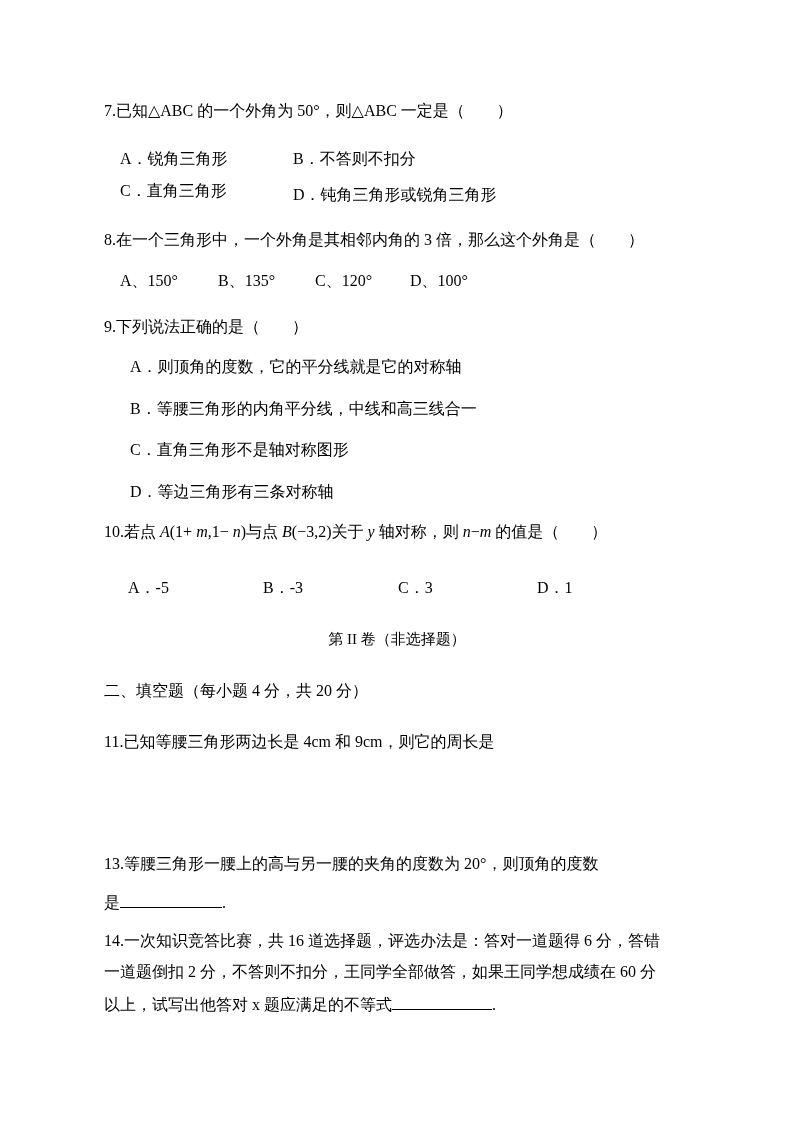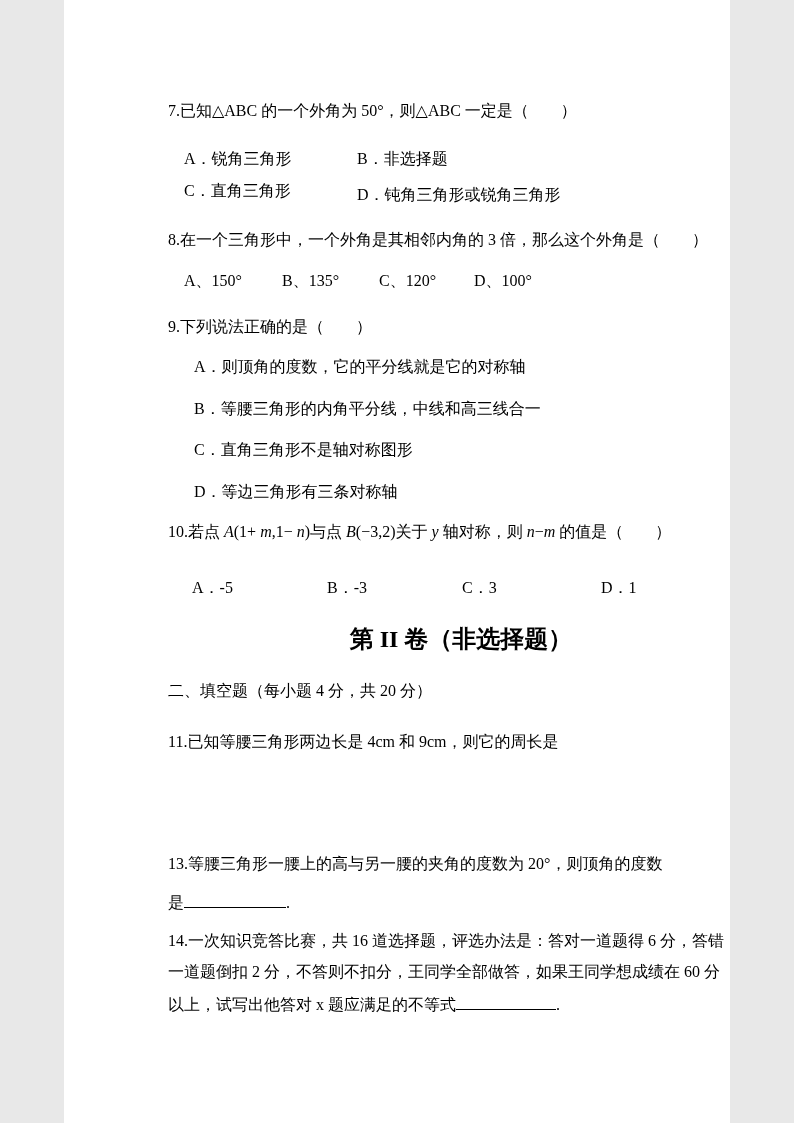--- a/index.html
+++ b/index.html
@@ -1,38 +1,38 @@
 <!DOCTYPE html>
 <html><head>
 <meta charset="utf-8">
 <style>
   html,body{margin:0;padding:0;background:#e8e8e8;}
   .page{
     position:relative;
-    width:666px;height:1123px;
+    width:794px;height:1123px;
     margin:0 auto;
     background:#ffffff;
     font-family:"Liberation Serif","DejaVu Serif",serif;
     color:#000000;
     overflow:hidden;
   }
   .line{
     position:absolute;
     white-space:nowrap;
     font-size:16px;
     line-height:22px;
     color:#000;
   }
   .opt{position:absolute;white-space:nowrap;font-size:16px;line-height:22px;}
   .sec-title{
     position:absolute;
     left:104px;width:586px;
     text-align:center;
-    font-size:24px;
-    font-weight:bold;
+    font-size:15px;
+    font-weight:normal;
     line-height:26px;
   }
   .fill-header{
     position:absolute;
     font-size:16px;
     font-weight:normal;
     line-height:24px;
   }
   .it{font-style:italic;}
   .blank{
@@ -42,21 +42,21 @@
     vertical-align:baseline;
   }
 </style>
 </head>
 <body>
 
 <div class="page">
 
   <div class="line" style="top:100px;left:104px">7.已知△ABC 的一个外角为 50°，则△ABC 一定是（　　）</div>
   <div class="opt" style="top:148px;left:120px">A．锐角三角形</div>
-  <div class="opt" style="top:148px;left:293px">B．非选择题</div>
+  <div class="opt" style="top:148px;left:293px">B．不答则不扣分</div>
   <div class="opt" style="top:180px;left:120px">C．直角三角形</div>
   <div class="opt" style="top:184px;left:293px">D．钝角三角形或锐角三角形</div>
 
   <div class="line" style="top:229px;left:104px">8.在一个三角形中，一个外角是其相邻内角的 3 倍，那么这个外角是（　　）</div>
   <div class="opt" style="top:270px;left:120px">A、150°</div>
   <div class="opt" style="top:270px;left:218px">B、135°</div>
   <div class="opt" style="top:270px;left:315px">C、120°</div>
   <div class="opt" style="top:270px;left:410px">D、100°</div>
 
   <div class="line" style="top:316px;left:104px">9.下列说法正确的是（　　）</div>

